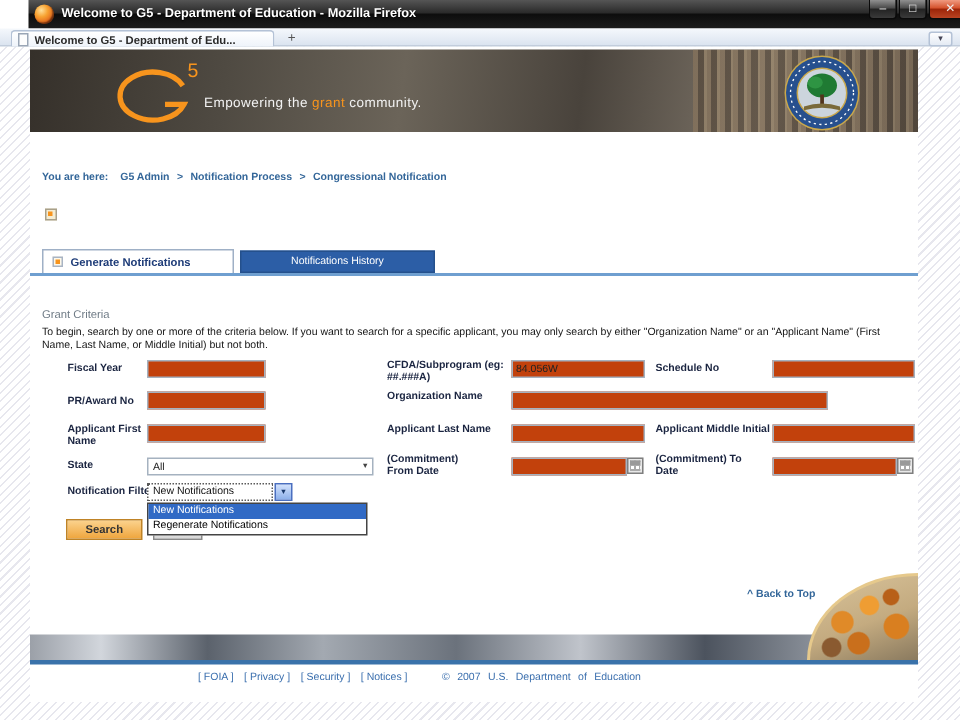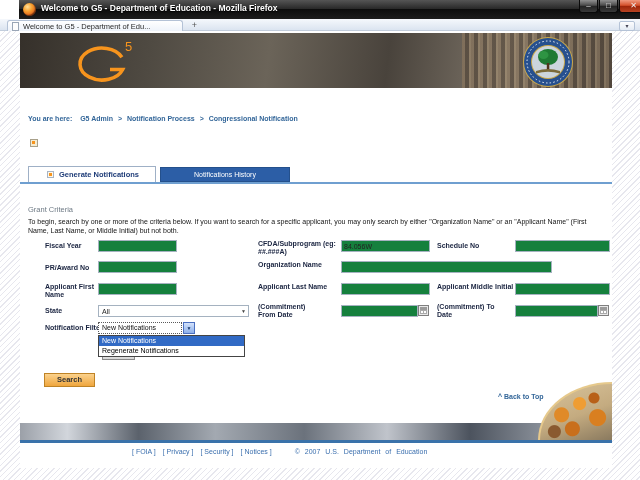--- a/index.html
+++ b/index.html
@@ -20,21 +20,21 @@
     border-radius:0 0 3px 3px; background:linear-gradient(#909090,#4a4a4a 45%,#222 50%,#3a3a3a);
     color:#eee; font-size:8px; line-height:11px; text-align:center; }
   .win-btn.close { width:29px; background:linear-gradient(#f09a80,#d4512c 45%,#9c2408 50%,#b84322); }
 
   .tabstrip { position:absolute; left:0; top:19px; width:640px; height:12px;
     background:linear-gradient(#f5f8fc,#dbe4f0); border-bottom:1px solid #c2cddc; z-index:30; }
   .btab { position:absolute; left:7px; top:1px; width:176px; height:11px;
     background:linear-gradient(#ffffff,#eef3fa); border:1px solid #b4c2d6; border-bottom:none;
     border-radius:3px 3px 0 0; display:flex; align-items:center; padding-left:4px; }
   .btab-pageicon { width:7px; height:9px; background:#fdfdfd; border:1px solid #9aa6b6; margin-right:4px; }
-  .btab-label { font-size:7.5px; font-weight:normal; color:#2a2a2a; white-space:nowrap; overflow:hidden; }
+  .btab-label { font-size:7.5px; font-weight:bold; color:#2a2a2a; white-space:nowrap; overflow:hidden; }
   .newtab { position:absolute; left:187px; top:2px; width:15px; height:10px; text-align:center;
     font-size:9px; line-height:9px; color:#555; border-radius:2px; }
   .tablist-btn { position:absolute; right:5px; top:2px; width:16px; height:10px;
     background:linear-gradient(#fdfdfe,#e4ebf4); border:1px solid #b4c2d6; border-radius:2px;
     font-size:6px; line-height:8px; text-align:center; color:#445; }
 
   
   .pagebg { position:absolute; left:0; top:31px; width:640px; height:449px;
     background:repeating-linear-gradient(135deg,#ffffff 0px,#ffffff 3px,#e7e7ee 3px,#e7e7ee 4px); }
   .content { position:absolute; left:20px; top:31px; width:592px; height:437px; background:#fff; }
@@ -58,34 +58,34 @@
   .breadcrumb { position:absolute; left:8px; top:84px; font-size:7px; font-weight:bold; color:#336699; }
   .crumb-sep { margin:0 3px; }
 
   .pt-icon { position:absolute; left:10px; top:108px; width:8px; height:8px; background:#f4ecd2;
     border:1px solid #a8a08a; }
   .pt-icon::after { content:""; display:block; width:3px; height:3px; margin:1px; background:#f7941d; }
   .page-title { position:absolute; left:24px; top:104px; font-size:11.5px; color:#7298bd; letter-spacing:.4px; }
 
   
   .tab-active { position:absolute; left:8px; top:135px; width:128px; height:16px; background:#fff;
-    border:1px solid #9fb0c6; border-bottom:none; display:flex; align-items:center; padding-left:18px; }
+    border:1px solid #9fb0c6; border-bottom:none; display:flex; align-items:center; padding-left:6px; }
   .tabicon { width:7px; height:7px; border:1px solid #a8b4c4; background:#fdf8ea; margin-right:5px; position:relative; }
   .tabicon::after { content:""; position:absolute; left:1px; top:1px; width:3px; height:3px; background:#f7941d; }
   .tab-active span.lab { font-size:7.5px; font-weight:bold; color:#1e3c78; }
   .tab-inactive { position:absolute; left:140px; top:136px; width:130px; height:15px; background:#2c5ea6;
     border:1px solid #24508c; color:#fff; font-size:7px; text-align:center; line-height:14px; }
   .tabs-underline { position:absolute; left:0; top:151px; width:592px; height:2px; background:#6f9fd0; }
 
   .crit-head { position:absolute; left:8px; top:174px; font-size:7.5px; color:#6e7a85; }
   .instructions { position:absolute; left:8px; top:187px; width:580px; font-size:7px; color:#141414; line-height:8.5px; }
 
   
   .lbl { position:absolute; font-size:7px; font-weight:bold; color:#1a2440; line-height:7.5px; }
-  .inp { position:absolute; height:12px; border:1px solid #a5b2c0; background:#15803d; font-size:7px;
+  .inp { position:absolute; height:12px; border:1px solid #a5b2c0; background:#c2410c; font-size:7px;
     font-family:"Liberation Sans",sans-serif; padding:0 2px; color:#222; }
   .selbox { position:absolute; height:12px; border:1px solid #a5b2c0; background:#fff; font-size:7px;
     color:#222; line-height:11px; padding-left:3px; }
   .selbox .arr { position:absolute; right:2px; top:0; font-size:5px; color:#444; line-height:11px; }
   .calbtn { position:absolute; width:11px; height:11px; border:1px solid #7f7f7f; background:#e8e8e8; }
   .calbtn .grid { position:absolute; left:1px; top:1px; right:1px; bottom:1px; background:
     linear-gradient(#9a9a9a 0 3px, transparent 3px),
     repeating-linear-gradient(90deg,#aaa 0 1px,transparent 1px 3px),
     repeating-linear-gradient(0deg,#aaa 0 1px,transparent 1px 3px), #fff; }
 
@@ -94,21 +94,21 @@
   .filter-arrow { position:absolute; left:163px; top:291px; width:12px; height:12px;
     background:linear-gradient(#d3e2fc,#8db0ea); border:1px solid #4a6fc0; font-size:5px; color:#18376a;
     text-align:center; line-height:10px; }
   .ddlist { position:absolute; left:78px; top:304px; width:147px; background:#fff; border:1px solid #444; z-index:5; }
   .ddopt { height:10px; font-size:7px; line-height:10px; padding-left:3px; color:#000; }
   .ddopt.hi { background:#316ac5; color:#fff; }
 
   .btn { position:absolute; height:14px; font-size:7.5px; font-weight:bold; color:#333;
     text-align:center; line-height:12px; }
   .btn.search { left:24px; top:315px; width:51px; background:linear-gradient(#fbd28d,#efa63e);
-    border:1px solid #bf8326;margin-top:27px; }
+    border:1px solid #bf8326; }
   .btn.clear { left:82px; top:315px; width:33px; background:linear-gradient(#fdfdfd,#d7d7d7);
     border:1px solid #8a8a8a; }
 
   .backtop { position:absolute; left:478px; top:362px; font-size:7px; font-weight:bold; color:#336699; }
 
   .band { position:absolute; left:0; top:392px; width:592px; height:17px;
     background:linear-gradient(90deg,#9ba0a8 0%,#d2d6dc 8%,#5b626c 20%,#a3a9b1 33%,#6b727c 48%,#c0c4cb 62%,#4c535e 76%,#9298a1 90%,#6d737d 100%); }
   .blueline { position:absolute; left:0; top:409px; width:592px; height:3px; background:#3a72aa; }
   .chairs { position:absolute; left:518px; top:351px; width:74px; height:58px;
     border-top-left-radius:100% 100%; border-top:2px solid #e6c98c; border-left:2px solid #e6c98c;
@@ -153,20 +153,21 @@
 <div class="content">
 
   <div class="banner">
     <div class="books"></div>
     <div class="g5">
       <svg width="62" height="46" viewBox="0 0 62 46">
         <path d="M 45.9 19.2 A 22 16 0 1 0 46.7 31.5 L 34 31.5" fill="none" stroke="#f7941d" stroke-width="3.5"></path>
         <text x="49" y="13" font-size="13" fill="#f7941d" font-family="Liberation Sans, sans-serif">5</text>
       </svg>
     </div>
+    <div class="tagline"><span>Empowering the </span><span class="accent">grant</span><span> community.</span></div>
     <div class="seal">
       <svg width="52" height="52" viewBox="0 0 52 52">
         <circle cx="26" cy="26" r="25" fill="#c9a84c"></circle>
         <circle cx="26" cy="26" r="24" fill="#27508e"></circle>
         <circle cx="26" cy="26" r="21" fill="none" stroke="#ffffff" stroke-width="0.9" stroke-dasharray="1.5 2.2"></circle>
         <circle cx="26" cy="26" r="17" fill="#c9a84c"></circle>
         <circle cx="26" cy="26" r="16" fill="#ccd5dd"></circle>
         <ellipse cx="26" cy="21" rx="10" ry="8" fill="#1f7a33"></ellipse>
         <ellipse cx="21.5" cy="19" rx="5" ry="4" fill="#2e9443"></ellipse>
         <rect x="24.8" y="27" width="2.5" height="7" fill="#51341c"></rect>

